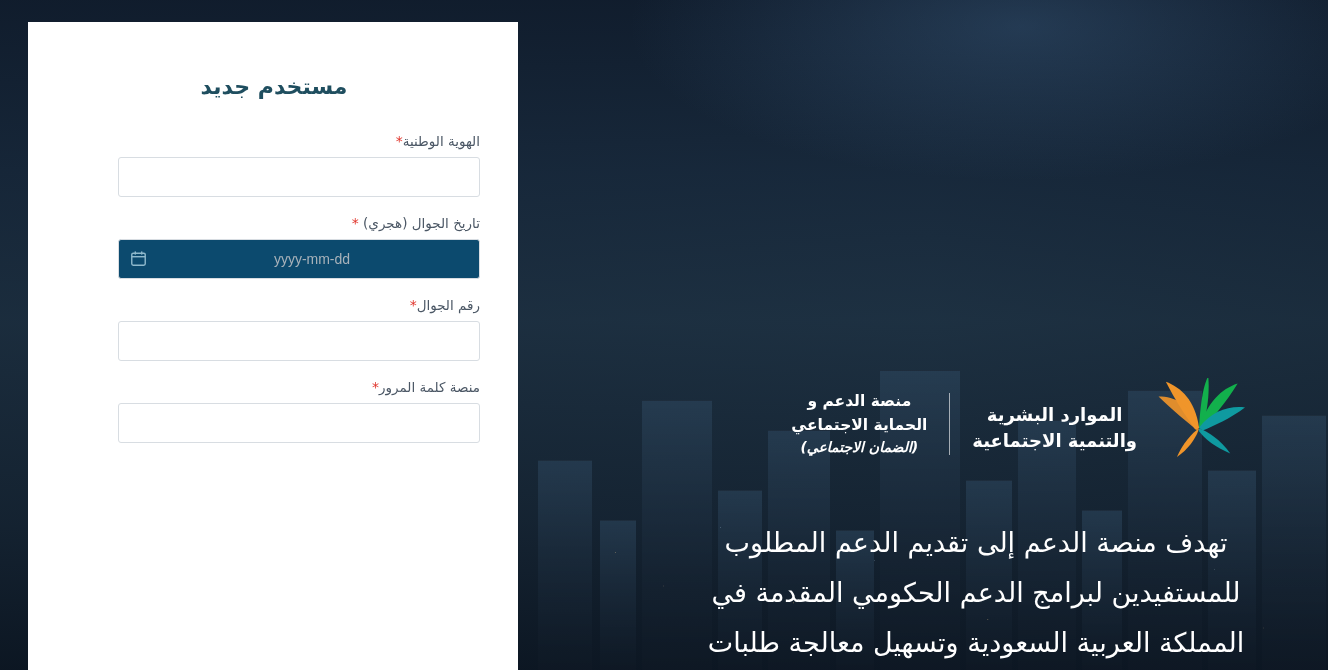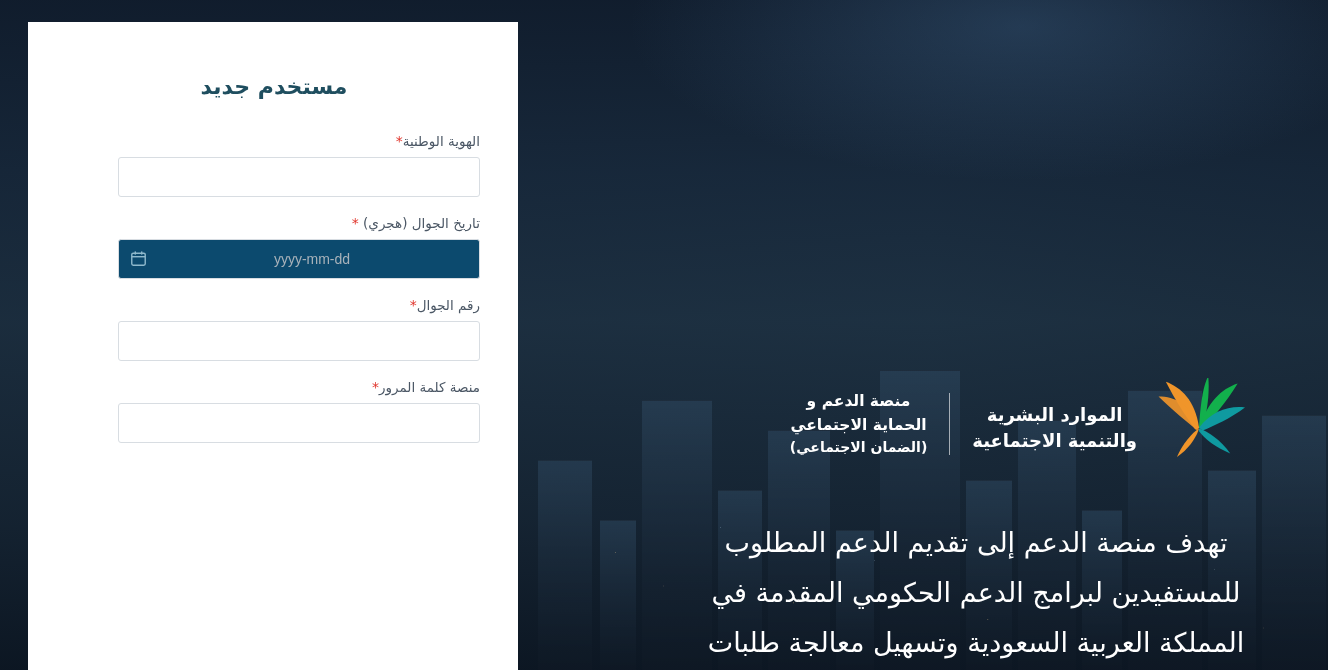--- a/index.html
+++ b/index.html
@@ -160,21 +160,21 @@
     flex: 0 0 auto;
   }
   .platform-name {
     color: #ffffff;
     font-size: 15.5px;
     font-weight: bold;
     line-height: 1.5;
     text-align: center;
     white-space: nowrap;
   }
-  .platform-sub { font-size: 14px; font-weight: bold; }
+  .platform-sub { font-size: 14px; font-weight: bold; font-style: italic; }
 
   .hero-paragraph {
     position: absolute;
     left: 700px;
     top: 518px;
     width: 552px;
     color: #ffffff;
     font-size: 27px;
     line-height: 1.85;
     text-align: center;

